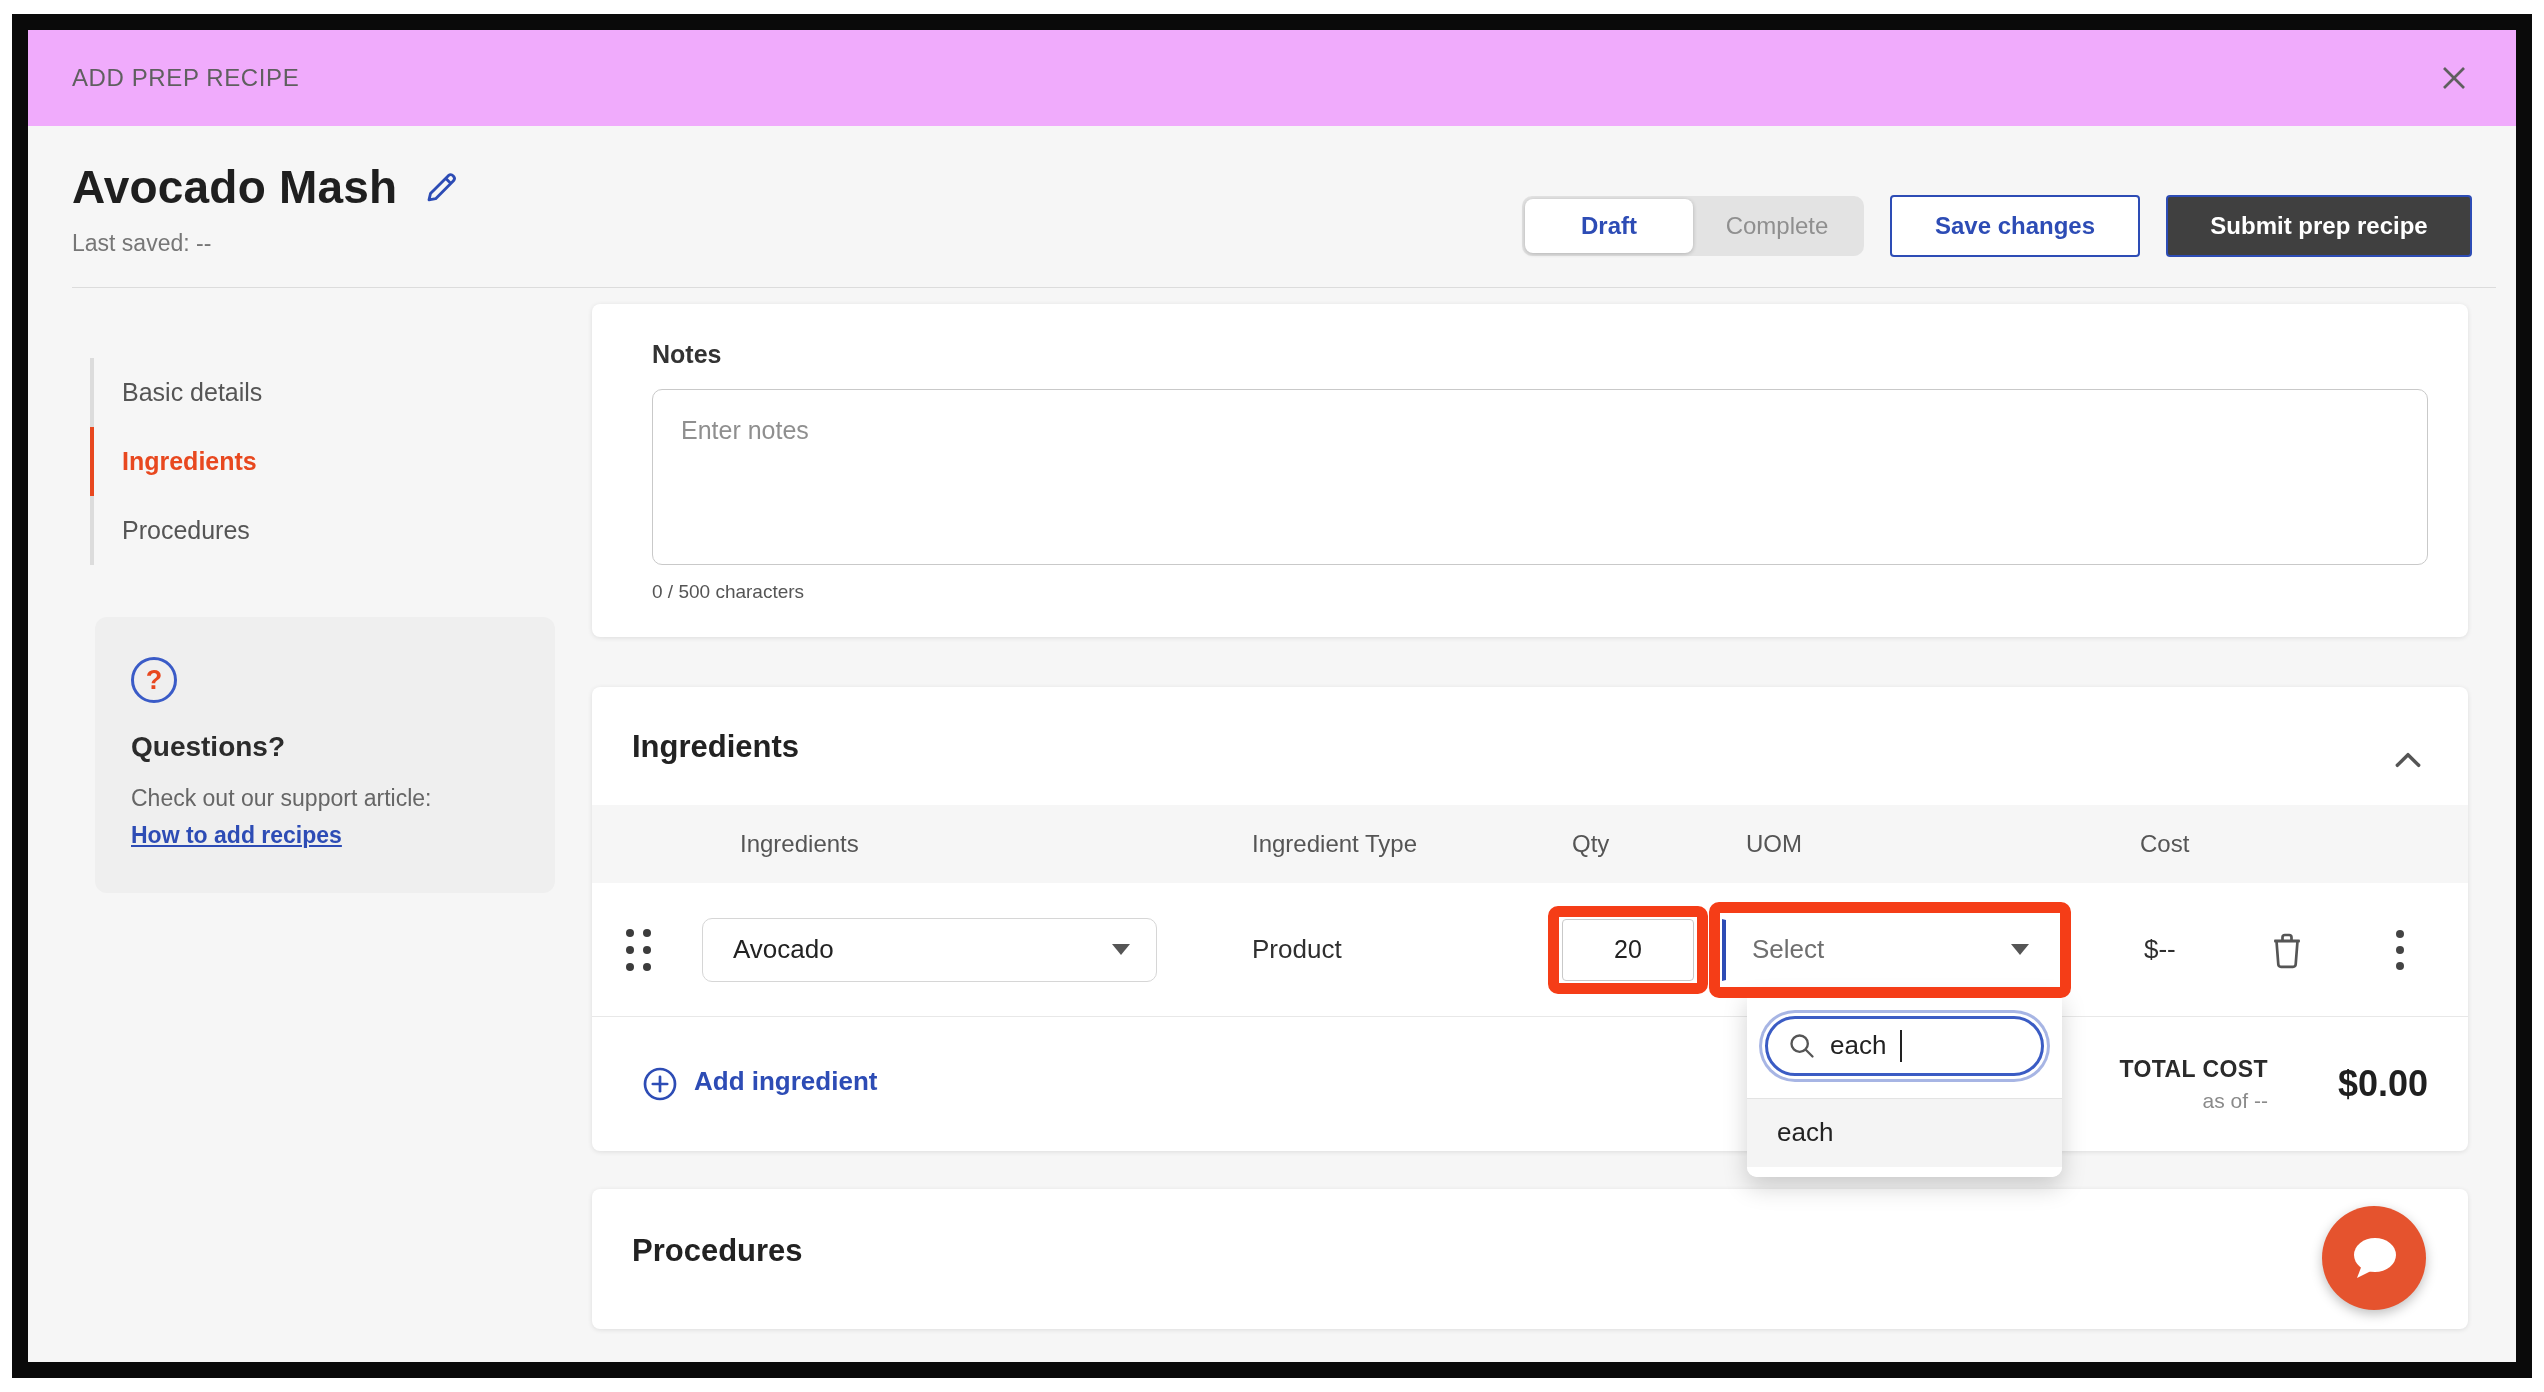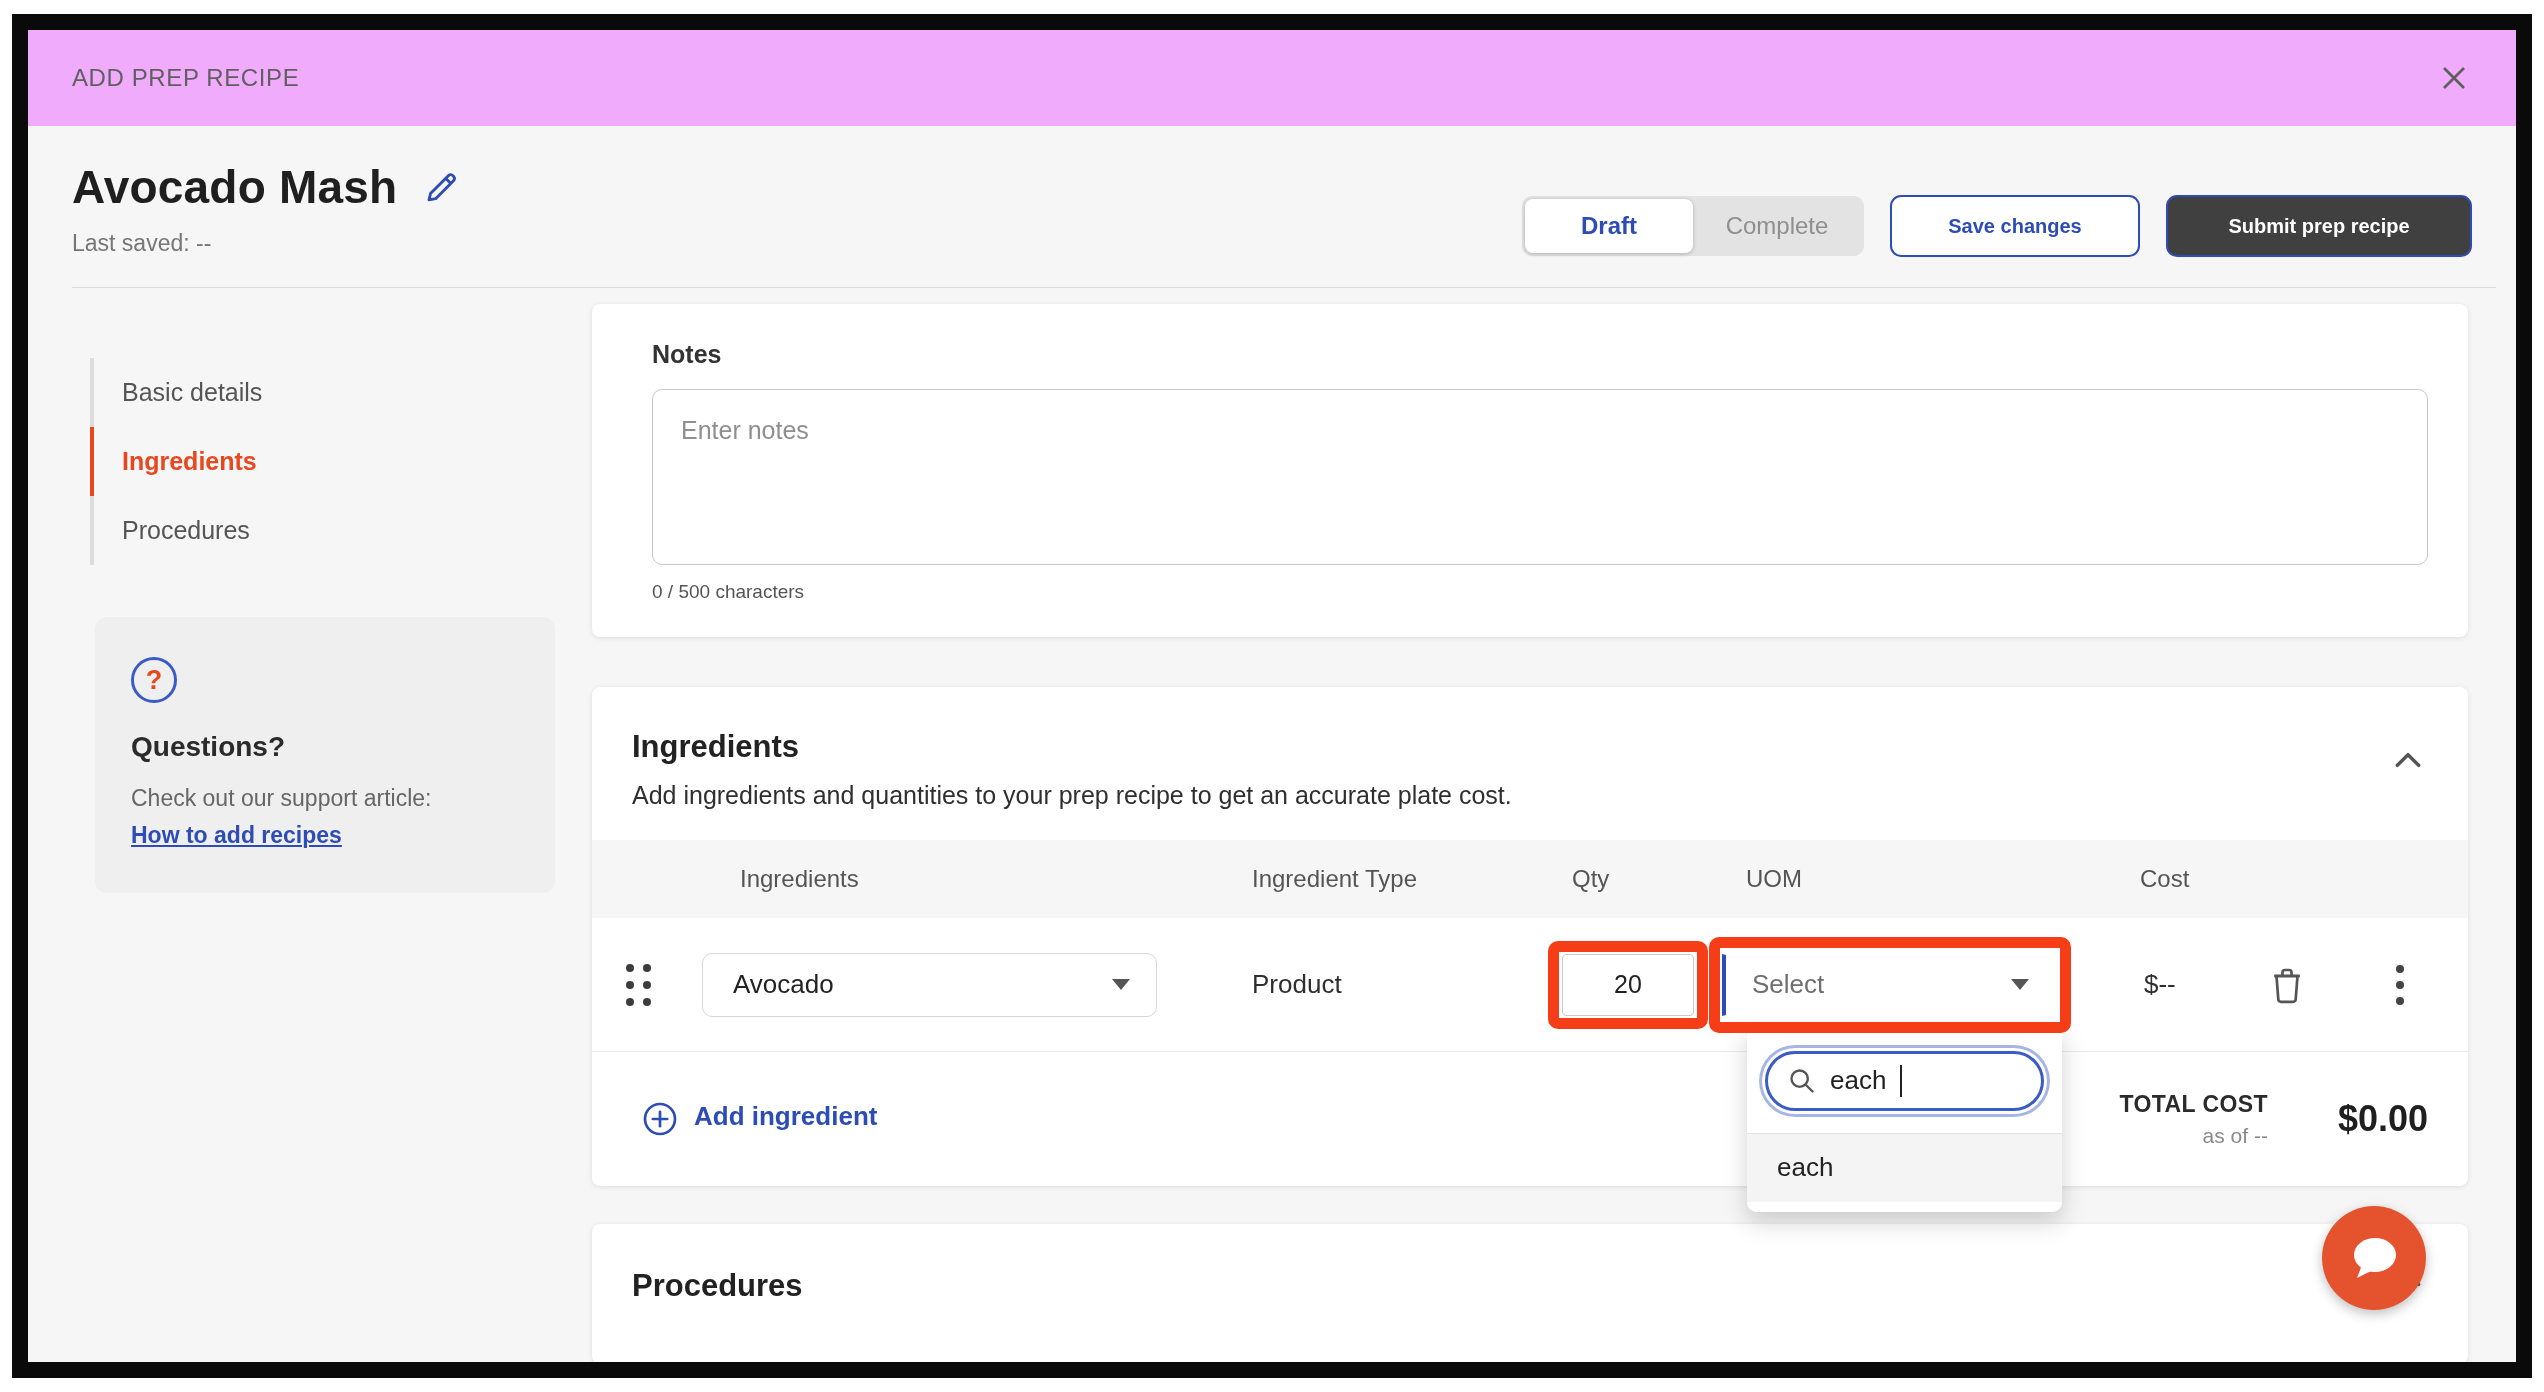--- a/index.html
+++ b/index.html
@@ -25,21 +25,21 @@
   .last-saved { margin-top:16px; font-size:23px; color:#767676; }
 
   .title-actions { display:flex; align-items:center; gap:26px; margin-top:6px; }
   .toggle { display:flex; background:#e3e3e3; border-radius:10px; padding:3px; height:60px; }
   .toggle-seg { width:168px; display:flex; align-items:center; justify-content:center;
                 font-size:24px; border-radius:8px; cursor:pointer; }
   .toggle-seg.active { background:#ffffff; color:#2d4cb5; font-weight:700;
                        box-shadow:0 1px 4px rgba(0,0,0,.22); }
   .toggle-seg.inactive { color:#8f8f8f; }
   .btn { height:62px; display:flex; align-items:center; justify-content:center;
-         border-radius:11px; font-size:20px; font-weight:700; cursor:pointer; }
+         border-radius:4px; font-size:24px; font-weight:700; cursor:pointer; }
   .btn-outline { width:250px; background:#ffffff; border:2px solid #2d4cb5; color:#2d4cb5; }
   .btn-primary { width:306px; background:#404040; border:2px solid #2d4cb5; color:#ffffff; }
 
   .title-divider { height:1px; background:#dcdcdc; margin:30px 20px 0 44px; }
 
   
   .content { display:flex; padding:0 20px 0 44px; }
   .sidebar { width:520px; flex:none; }
   .main-col { flex:1; max-width:1876px; margin-top:16px; }
 
@@ -212,21 +212,20 @@
         <div class="card notes-card">
           <div class="notes-label">Notes</div>
           <textarea class="notes-area" placeholder="Enter notes" style=""></textarea>
           <div class="notes-counter">0 / 500 characters</div>
         </div>
 
         <div class="card ing-card">
           <div class="ing-head">
             <div>
               <div class="ing-title">Ingredients</div>
-              <div class="ing-sub">Add ingredients and quantities to your prep recipe to get an accurate plate cost.</div>
             </div>
             <div class="collapse-btn">
               <svg width="32" height="22" viewBox="0 0 24 16">
                 <polyline points="4,12 12,4 20,12" fill="none" stroke="#555" stroke-width="2.6" stroke-linecap="round" stroke-linejoin="round"></polyline>
               </svg>
             </div>
           </div>
 
           <div class="ing-grid thead">
             <div></div>

